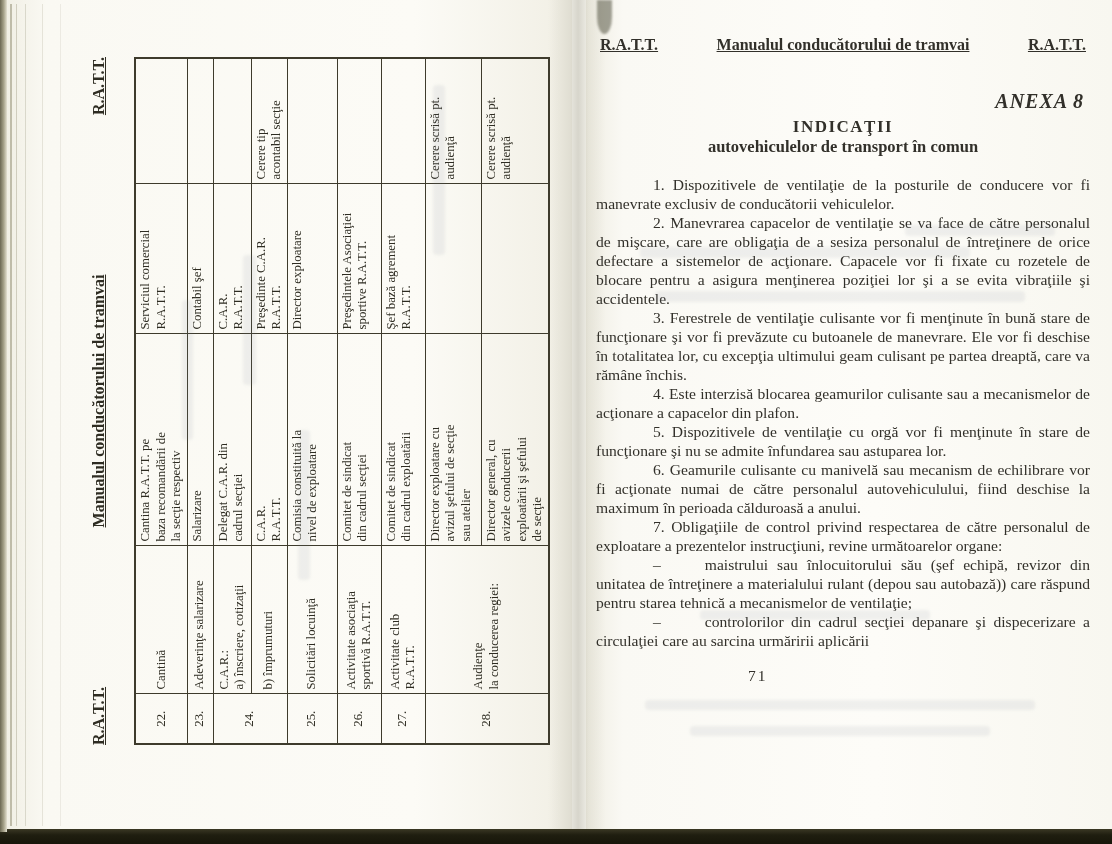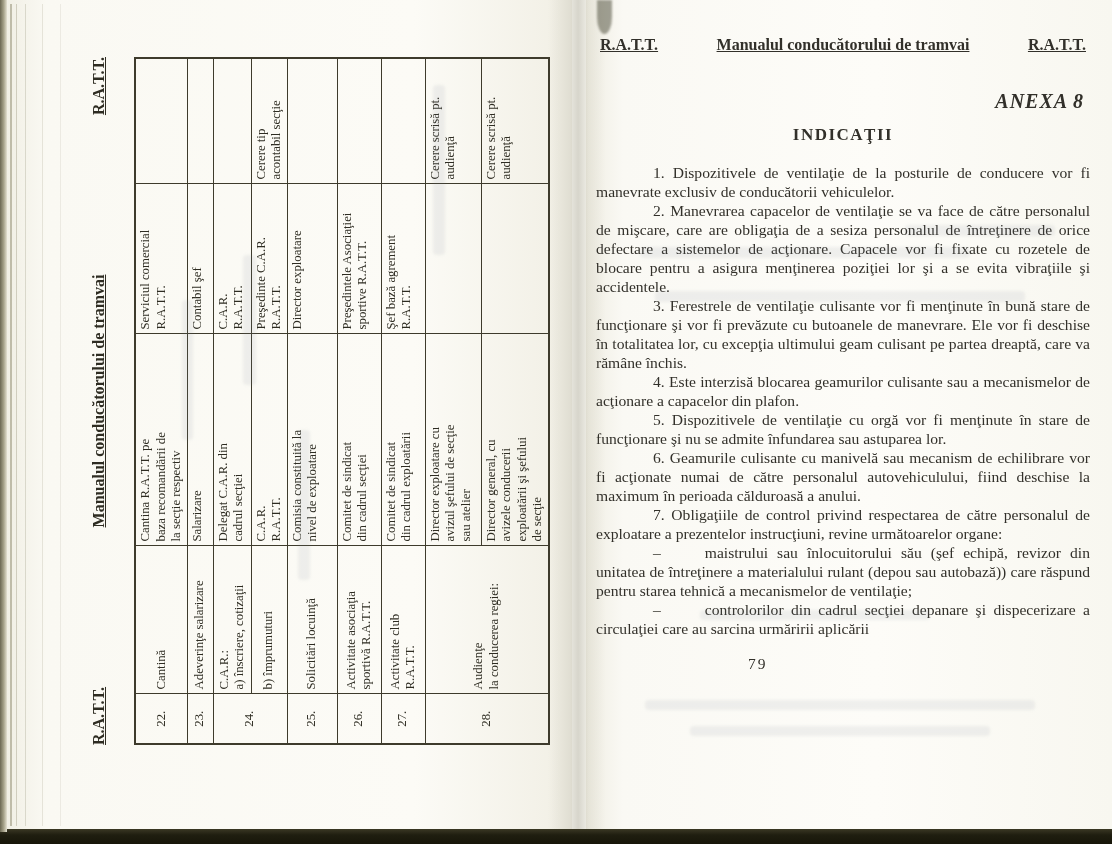--- a/index.html
+++ b/index.html
@@ -52,21 +52,21 @@
   .lp-table td.nr { text-align:center; vertical-align:middle; }
   .lp-table td.subj { vertical-align:middle; }
 
   
   .rp-content { position:absolute; left:10px; top:36px; width:494px; color:#32302a; }
   .rp-header { display:flex; justify-content:space-between; align-items:baseline;
     font-weight:bold; font-size:16px; padding:0 4px; }
   .rp-header span { text-decoration: underline; }
   .annex { margin-top:36px; text-align:right; font-weight:bold; font-style:italic;
     font-size:20px; padding-right:6px; letter-spacing:1px; }
-  .doc-title { margin-top:12px; text-align:center; font-weight:bold; font-size:16.5px; line-height:20px; }
+  .doc-title { margin-top:4px; text-align:center; font-weight:bold; font-size:16.5px; line-height:20px; }
   .doc-title .t1 { font-size:17px; letter-spacing:1.5px; }
   .rp-body { margin-top:18px; font-size:15.6px; line-height:19px; text-align:justify; }
   .rp-body p { text-indent:57px; }
   .rp-body p.dash { text-indent:0; }
   .rp-body p.dash .bullet { display:inline-block; margin-left:57px; margin-right:44px; }
   .page-num { margin-top:17px; margin-left:152px; font-size:15.5px; letter-spacing:2px; }
 </style>
 </head>
 <body>
 
@@ -188,35 +188,36 @@
       <div class="rp-header">
         <span>R.A.T.T.</span>
         <span>Manualul conducătorului de tramvai</span>
         <span>R.A.T.T.</span>
       </div>
 
       <div class="annex">ANEXA 8</div>
 
       <div class="doc-title">
         <div class="t1">INDICAŢII</div>
+        <div>autovehiculelor de transport în comun</div>
       </div>
 
       <div class="rp-body">
         <p>1. Dispozitivele de ventilaţie de la posturile de conducere vor fi manevrate exclusiv de conducătorii vehiculelor.</p>
         <p>2. Manevrarea capacelor de ventilaţie se va face de către personalul de mişcare, care are obligaţia de a sesiza personalul de întreţinere de orice defectare a sistemelor de acţionare. Capacele vor fi fixate cu rozetele de blocare pentru a asigura menţinerea poziţiei lor şi a se evita vibraţiile şi accidentele.</p>
         <p>3. Ferestrele de ventilaţie culisante vor fi menţinute în bună stare de funcţionare şi vor fi prevăzute cu butoanele de manevrare. Ele vor fi deschise în totalitatea lor, cu excepţia ultimului geam culisant pe partea dreaptă, care va rămâne închis.</p>
         <p>4. Este interzisă blocarea geamurilor culisante sau a mecanismelor de acţionare a capacelor din plafon.</p>
         <p>5. Dispozitivele de ventilaţie cu orgă vor fi menţinute în stare de funcţionare şi nu se admite înfundarea sau astuparea lor.</p>
         <p>6. Geamurile culisante cu manivelă sau mecanism de echilibrare vor fi acţionate numai de către personalul autovehiculului, fiind deschise la maximum în perioada călduroasă a anului.</p>
         <p>7. Obligaţiile de control privind respectarea de către personalul de exploatare a prezentelor instrucţiuni, revine următoarelor organe:</p>
         <p class="dash"><span class="bullet">–</span><span>maistrului sau înlocuitorului său (şef echipă, revizor din unitatea de întreţinere a materialului rulant (depou sau autobază)) care răspund pentru starea tehnică a mecanismelor de ventilaţie;</span></p>
         <p class="dash"><span class="bullet">–</span><span>controlorilor din cadrul secţiei depanare şi dispecerizare a circulaţiei care au sarcina urmăririi aplicării</span></p>
       </div>
 
-      <div class="page-num">79</div>
+      <div class="page-num">71</div>
 
     </div>
   </div>
 
   <div class="gutter"></div>
   <div class="gutter-mark"></div>
   <div class="bottom-band"></div>
   <div class="left-sliver"></div>
   <div class="edge-line el1"></div>
   <div class="edge-line el2"></div>

